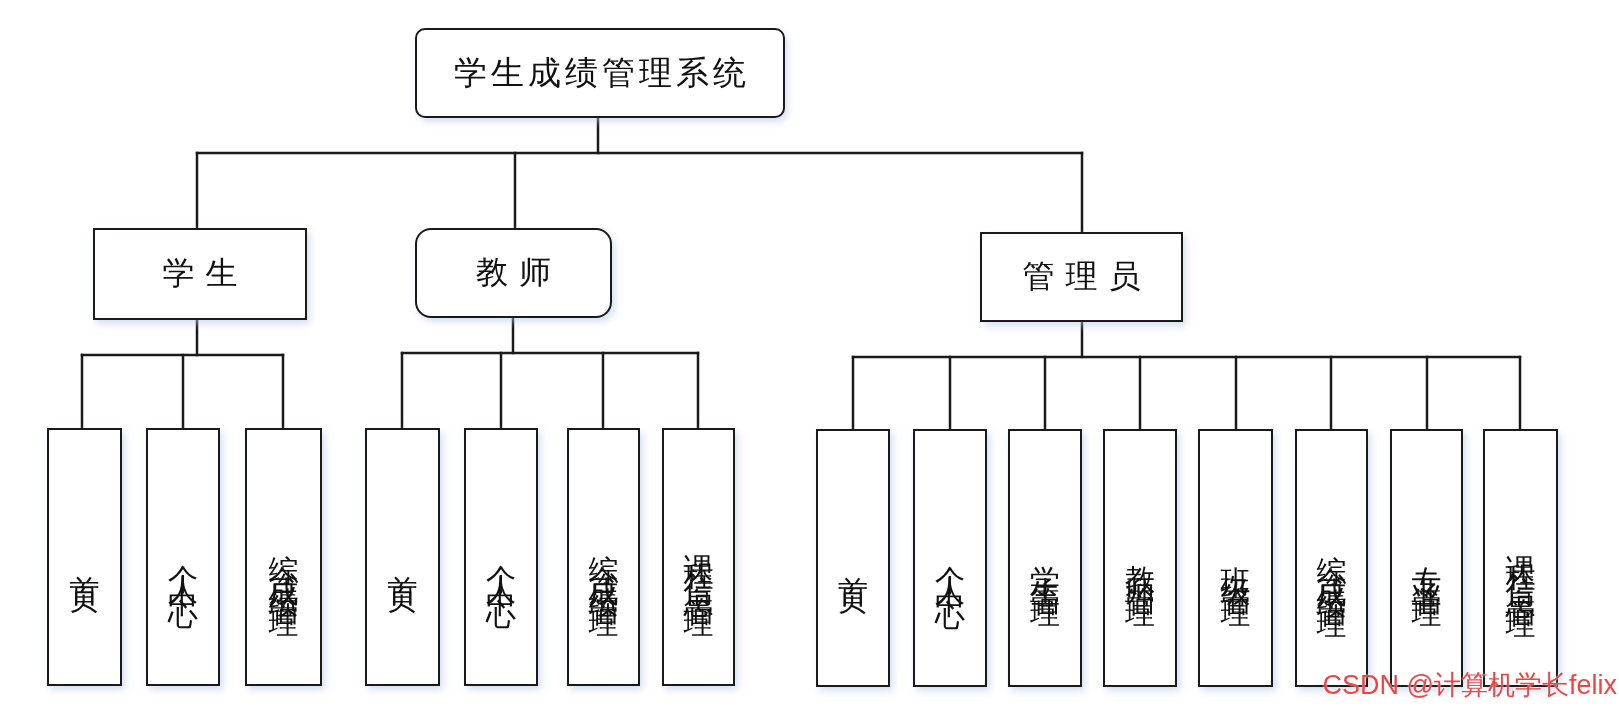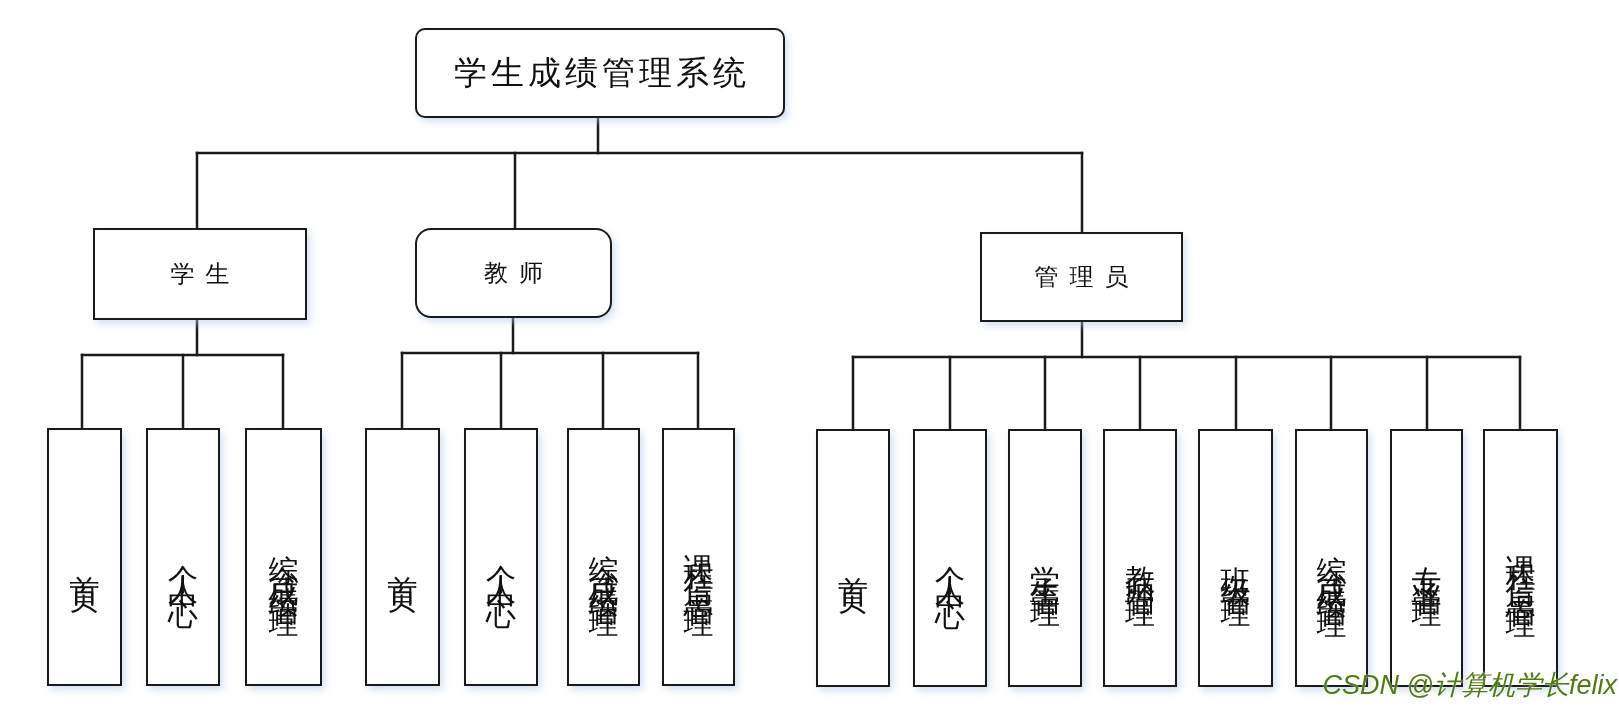--- a/index.html
+++ b/index.html
@@ -19,40 +19,39 @@
     background: #ffffff;
     border: 2.5px solid #1a1a1a;
     display: flex;
     align-items: center;
     justify-content: center;
     box-shadow: 3px 4px 7px rgba(180, 200, 232, 0.55);
   }
   .box span { white-space: nowrap; }
   .root-box { font-size: 33px; border-radius: 10px; }
   .root-box span { letter-spacing: 4px; margin-right: -4px; }
-  .role-box { font-size: 24px; }
+  .role-box { font-size: 32px; }
   .role-box span { letter-spacing: 11px; margin-right: -11px; }
   .leaf-box { font-size: 30px; }
   .leaf-box .vtext {
     writing-mode: vertical-rl;
     text-orientation: upright;
     letter-spacing: 11px;
     margin-bottom: -11px;
     line-height: 1;
   }
   .watermark {
     position: absolute;
     right: 2px;
     top: 667px;
     font-family: "Liberation Sans", "DejaVu Sans", sans-serif;
     font-size: 27px;
-    color: #4d7c0f;
+    color: #ef4444;
     text-shadow: 0 0 2px #ffffff;
     white-space: nowrap;
-    font-style: italic;
   }
 </style>
 </head>
 <body>
 
 <div class="canvas">
 
   <svg class="lines" width="1619" height="717" viewBox="0 0 1619 717" stroke="#1a1a1a" stroke-width="2.5" stroke-linecap="square">
 
     <line x1="598" y1="118" x2="598" y2="153"></line>

